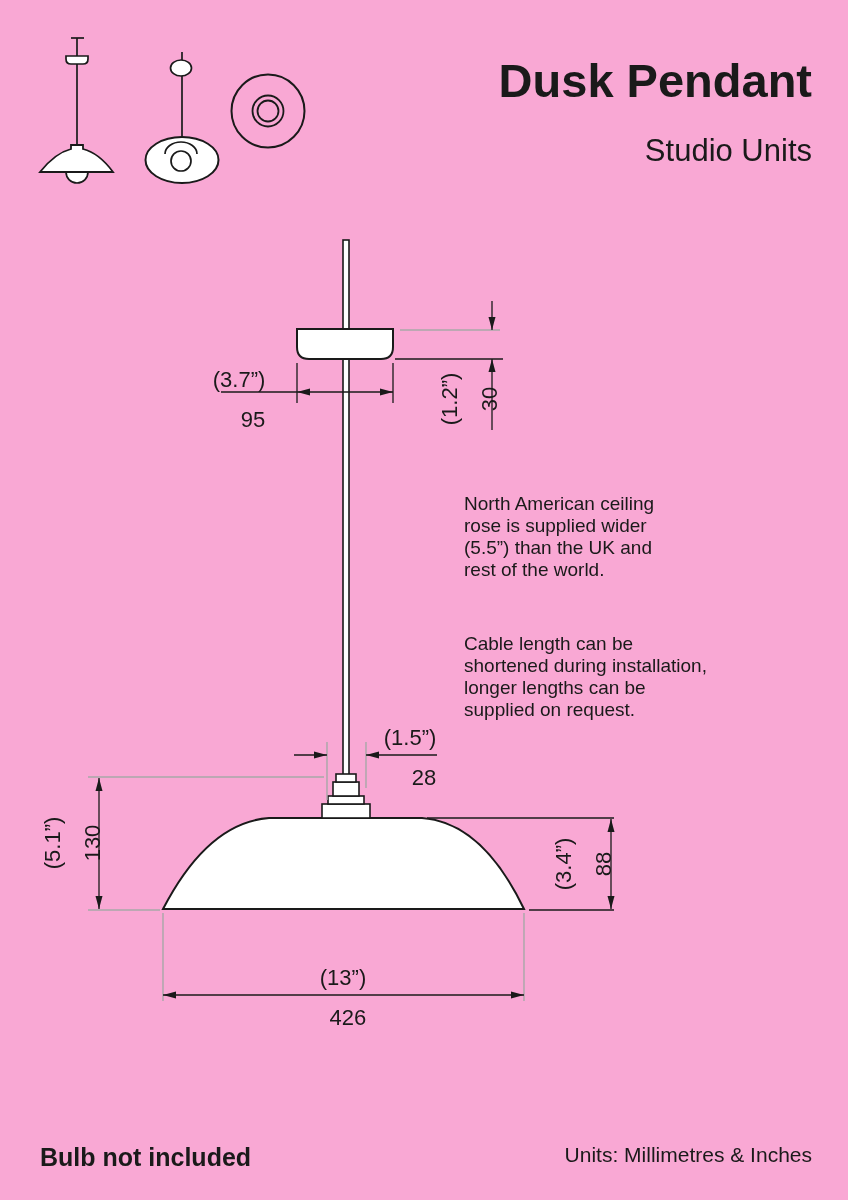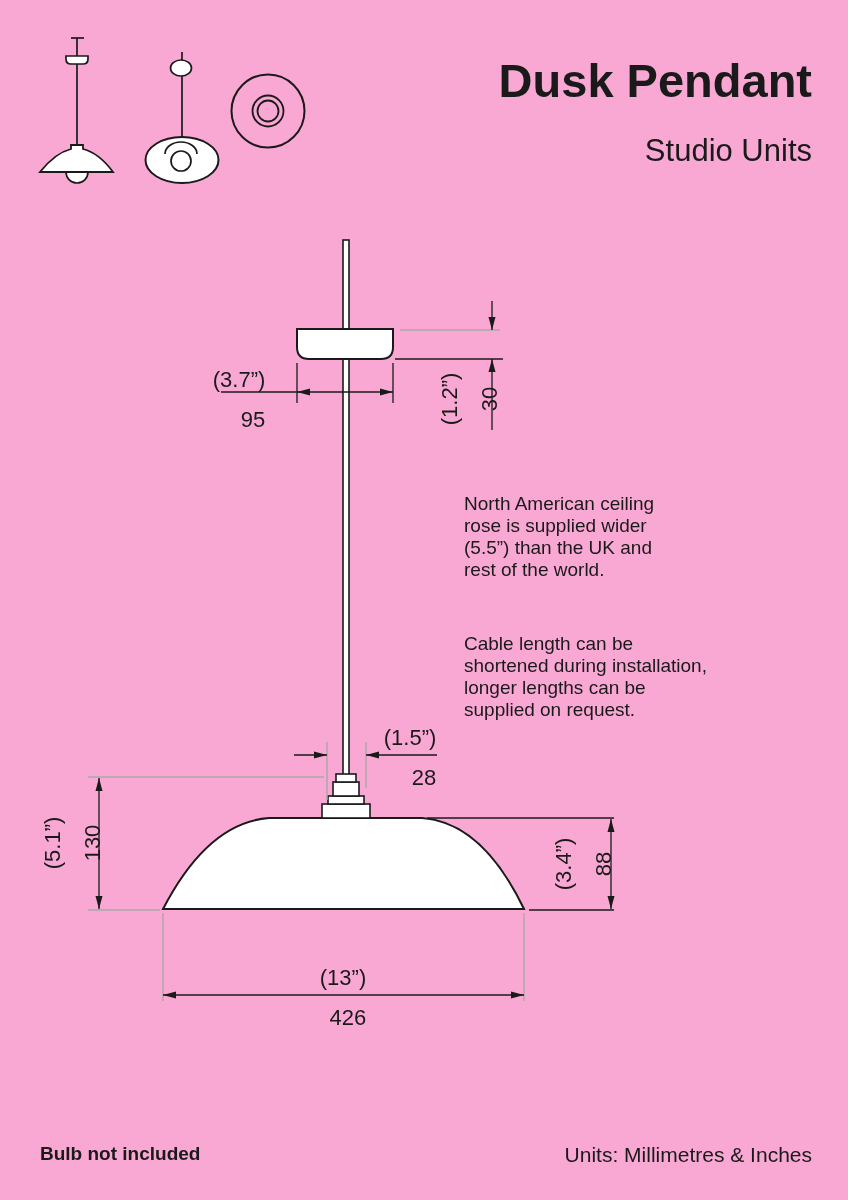--- a/index.html
+++ b/index.html
@@ -7,21 +7,21 @@
           font-family:"Liberation Sans", sans-serif;color:#1a1a1a;}
   #linework{position:absolute;left:0;top:0;}
   .txt{position:absolute;white-space:pre-line;}
   .title{font-size:47px;font-weight:bold;line-height:50px;}
   .subtitle{font-size:31px;line-height:34px;margin-top:10px;}
   .hdr{right:36px;top:38px;text-align:right;}
   .note{font-size:19px;line-height:22px;}
   .dim{font-size:22px;line-height:20px;text-align:center;}
   .dimv{transform:translateX(-50%);text-align:right;}
   .rot{transform:translate(-50%,-50%) rotate(-90deg);transform-origin:center;}
-  .footL{left:40px;top:1143px;font-size:19px;font-weight:bold;}
+  .footL{left:40px;top:1143px;font-size:25px;font-weight:bold;}
   .footR{right:36px;top:1143px;font-size:21px;}
 </style>
 </head>
 <body>
 
 <div id="canvas">
 
   <svg id="linework" width="848" height="1200" viewBox="0 0 848 1200">
 
     <g stroke="#1a1a1a" fill="none" stroke-width="1.7">

